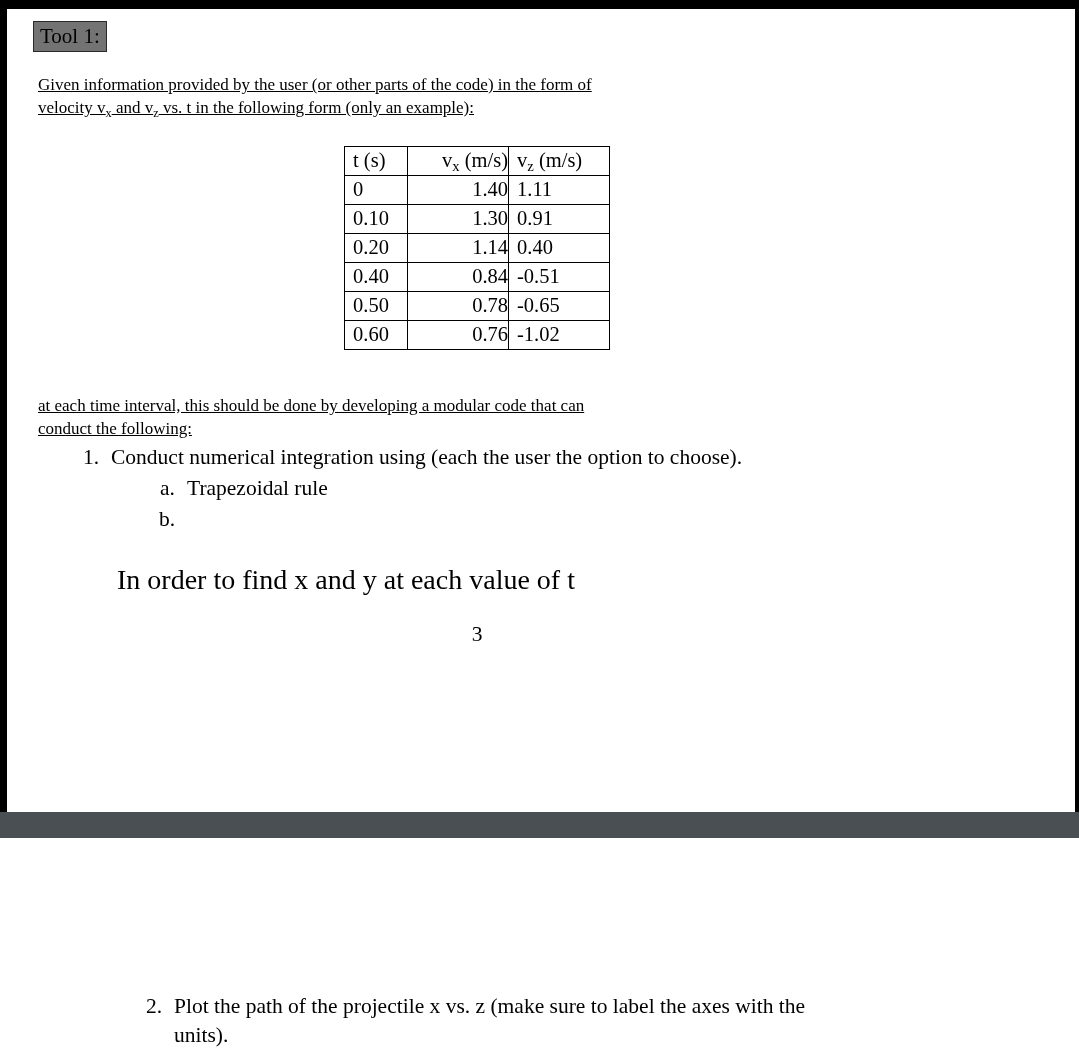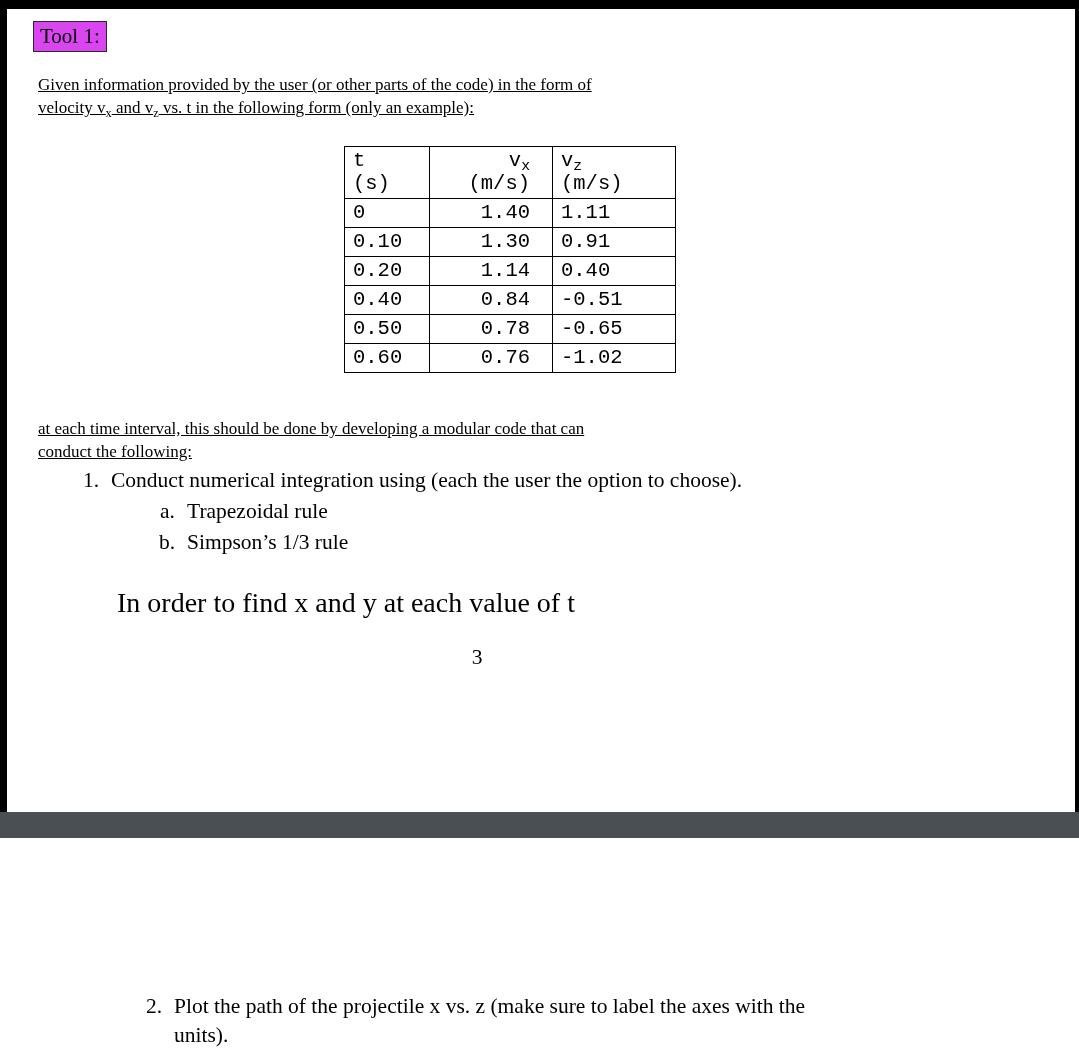--- a/index.html
+++ b/index.html
@@ -60,21 +60,21 @@
     top: 9px;
     left: 7px;
     width: 1068px;
   }
   .tool-label-wrap {
     margin: 12px 0 0 26px;
     display: inline-block;
   }
   .tool-label {
     display: inline-block;
-    background: #d946ef;
+    background: #737373;
     border: 1px solid #2a2a2a;
     font-size: 21px;
     line-height: 1.15;
     padding: 2px 6px 3px 6px;
   }
   .para {
     margin: 22px 0 0 31px;
     font-size: 17px;
     line-height: 1.35;
     width: 840px;
@@ -92,25 +92,24 @@
     display: flex;
     justify-content: flex-start;
     padding-left: 337px;
   }
   table.vel {
     border-collapse: collapse;
     font-size: 20.5px;
   }
   table.vel td, table.vel th {
     border: 1px solid #000000;
-    padding: 2px 22px 3px 8px;
+    padding: 2px 0 3px 8px;
     font-weight: normal;
     text-align: left;
     height: 23px;
-    font-family: Liberation Mono, monospace;
   }
   table.vel th:nth-child(1), table.vel td:nth-child(1) { width: 54px; }
   table.vel th:nth-child(2), table.vel td:nth-child(2) { width: 92px; text-align: right; }
   table.vel th:nth-child(3), table.vel td:nth-child(3) { width: 92px; }
   table.vel th { text-align: left; }
 
   .list-1 {
     margin: 2px 0 0 70px;
     font-size: 21.5px;
     line-height: 1.35;
@@ -233,21 +232,20 @@
         <span class="list-num">1.</span>
         <span>Conduct numerical integration using (each the user the option to choose).</span>
       </div>
       <div class="list-sub">
         <div class="list-row">
           <span class="list-num">a.</span>
           <span>Trapezoidal rule</span>
         </div>
         <div class="list-row">
           <span class="list-num">b.</span>
-          <span>Simpson’s 1/3 rule</span>
         </div>
       </div>
     </div>
 
     <div class="note">In order to find x and y at each value of t</div>
 
     <div class="page-number">3</div>
 
   </div>
 

